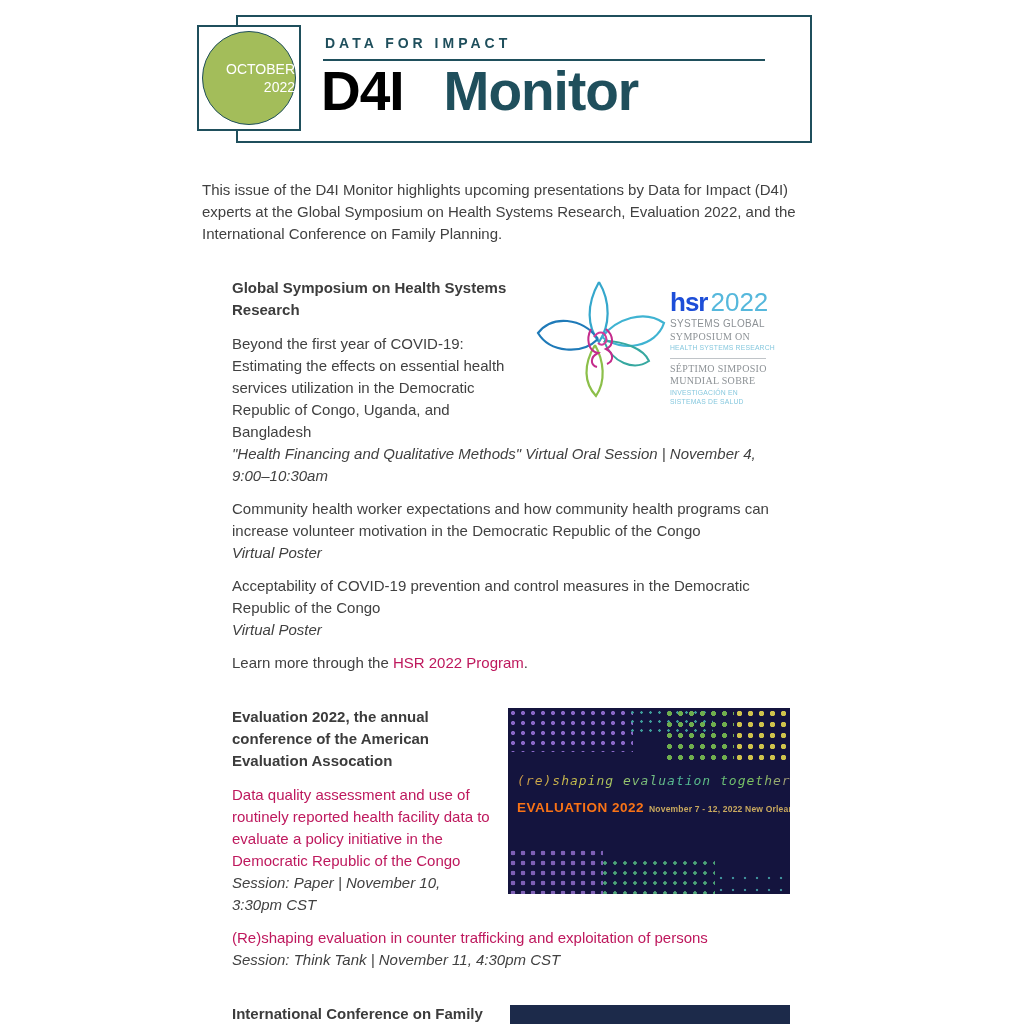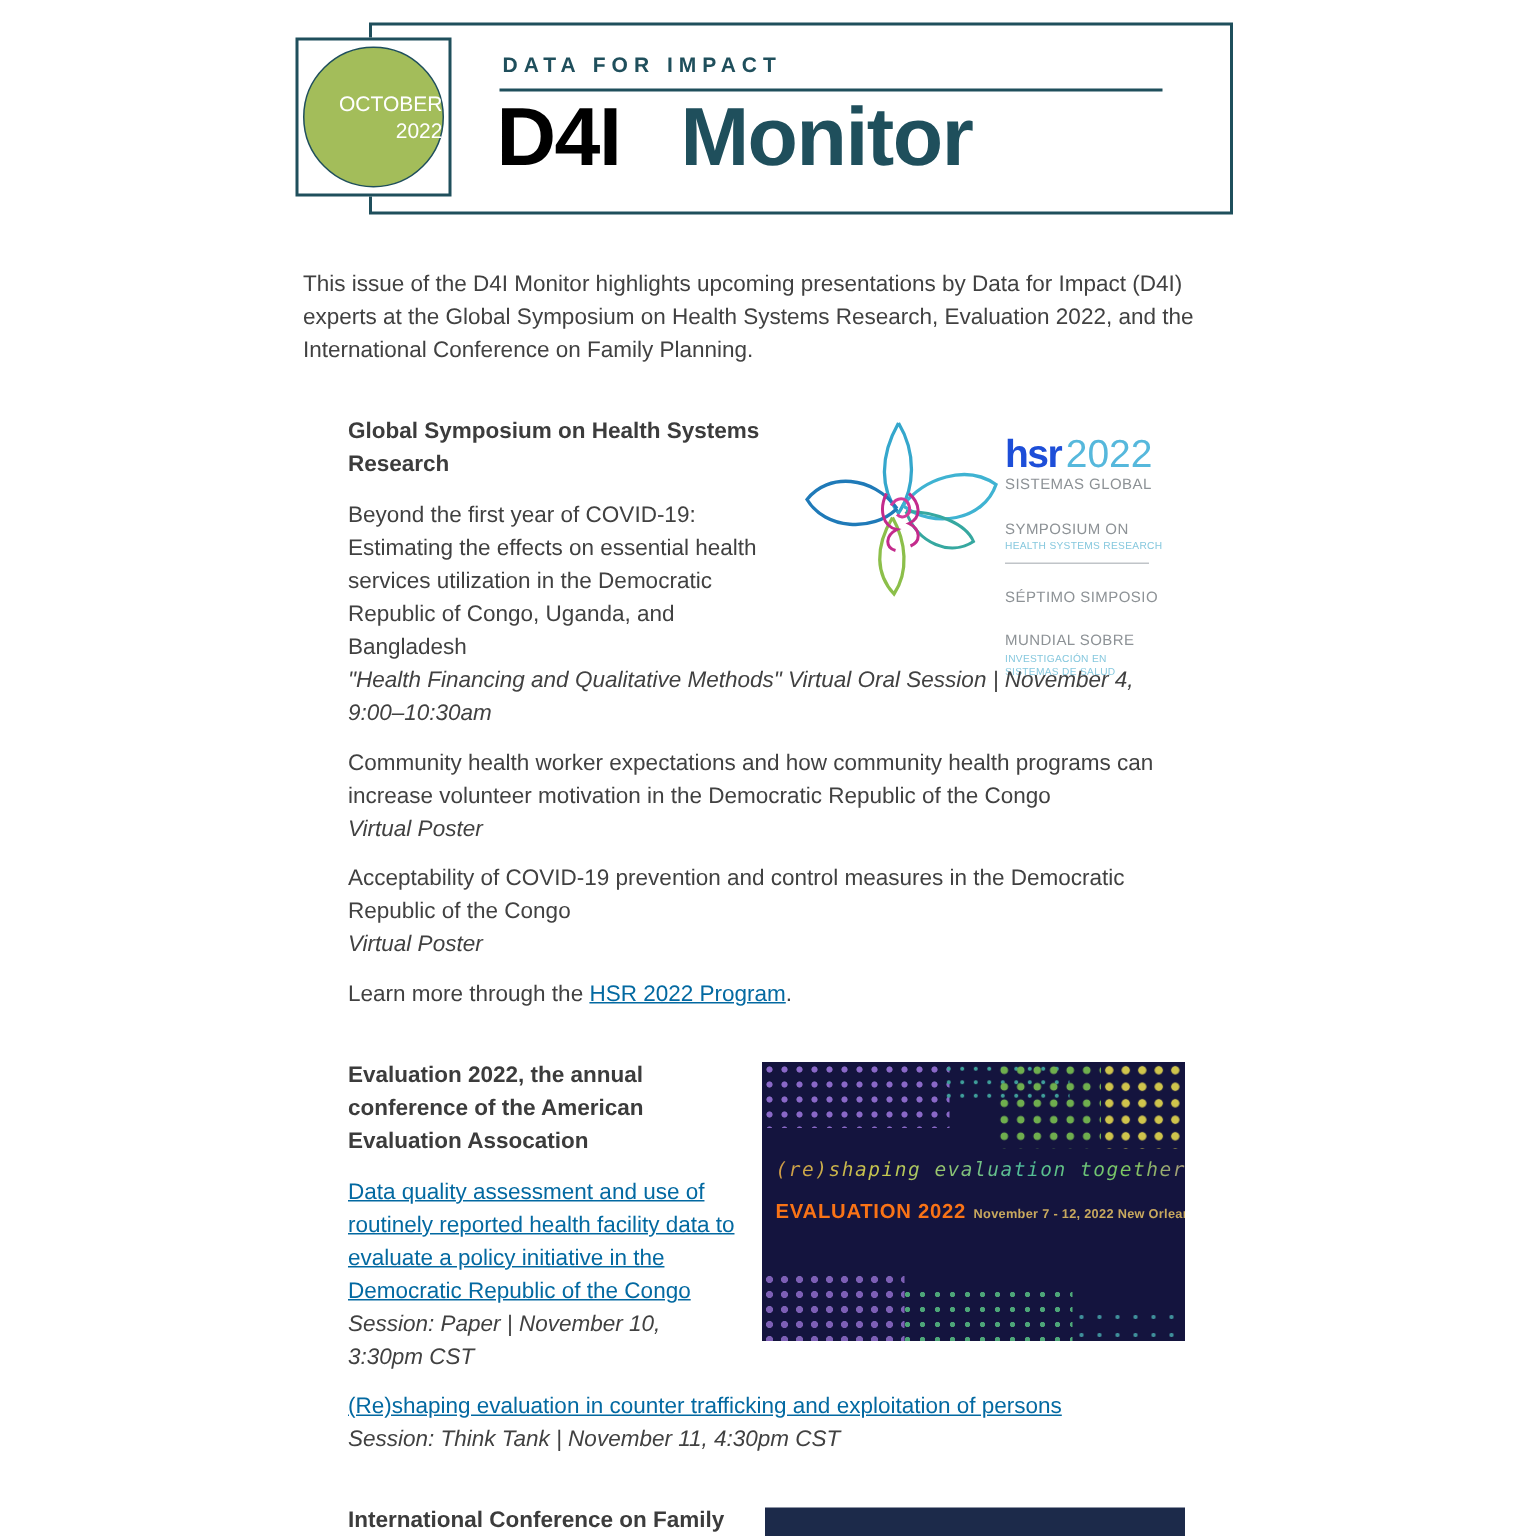--- a/index.html
+++ b/index.html
@@ -2,45 +2,45 @@
 <html><head>
 <meta charset="utf-8">
 <style>
   html,body{margin:0;padding:0;}
   body{
     width:1024px;height:1024px;overflow:hidden;background:#ffffff;
     font-family:"Liberation Sans",sans-serif;color:#414141;
   }
   
   .hdr{position:relative;height:147px;}
-  .hdr-box{position:absolute;left:246px;top:15px;width:576px;height:128px;border:2px solid #1f4f5c;box-sizing:border-box;background:#fff;}
+  .hdr-box{position:absolute;left:236px;top:15px;width:576px;height:128px;border:2px solid #1f4f5c;box-sizing:border-box;background:#fff;}
   .kicker{margin:18px 0 0 87px;color:#1f4f5c;font-weight:bold;font-size:14px;letter-spacing:4px;}
   .rule{margin:8px 45px 0 85px;border-top:2px solid #1f4f5c;}
   .wordmark{margin:0 0 0 83px;font-size:55px;font-weight:bold;letter-spacing:-1px;line-height:60px;}
   .wm-green{color:#000000;}
   .wm-dark{color:#1f4f5c;margin-left:40px;}
   .badge{position:absolute;left:197px;top:25px;width:104px;height:106px;background:#fff;border:2px solid #1f4f5c;box-sizing:border-box;display:flex;align-items:center;justify-content:center;}
   .badge-circle{width:94px;height:94px;border-radius:50%;background:#a3bd5a;border:1px solid #1f4f5c;color:#fff;display:flex;flex-direction:column;align-items:flex-end;justify-content:center;font-size:14px;line-height:18px;box-sizing:border-box;}
   
   .intro{margin:32px 202px 0 202px;font-size:15px;line-height:22px;}
   .sec{margin:32px 234px 0 232px;font-size:15px;line-height:22px;overflow:hidden;}
   .sec h3{font-size:15px;line-height:22px;margin:0 0 12px 0;color:#3c3c3c;font-weight:bold;}
   .sec p{margin:11px 0 0 0;}
   .it{font-style:italic;}
-  a{color:#0369a1;text-decoration:underline;cursor:pointer;}
+  a{color:#be185d;cursor:pointer;}
   .float-img{float:right;margin:2px 0 12px 14px;}
   
   .hsr-logo{width:258px;height:122px;display:flex;}
   .orchid{width:138px;height:122px;flex:none;}
   .hsr-text{width:120px;padding-top:10px;}
   .hsr-row1{font-size:26px;line-height:26px;white-space:nowrap;}
   .hsr-word{color:#1d4ed8;font-weight:bold;letter-spacing:-1px;}
   .hsr-year{color:#56b8dc;margin-left:3px;}
   .hsr-en{font-size:10px;color:#8d9296;line-height:12.5px;letter-spacing:.3px;margin-top:3px;}
-  .hsr-en2{margin-top:17px;}
+  .hsr-en2{margin-top:0;font-family:Liberation Serif, serif;}
   .hsr-sub{font-size:6.8px;color:#86c8de;line-height:8.5px;letter-spacing:.2px;margin-top:1px;}
   .hsr-div{border-top:1px solid #c0c4c8;width:96px;margin:5px 0 4px 0;}
   
   .ev-banner{width:282px;height:186px;background:#14143e;position:relative;overflow:hidden;}
   .ev-dots{position:absolute;}
   .ev-d1{left:0;top:0;width:125px;height:44px;background-image:radial-gradient(circle,#8a68c8 1.8px,transparent 2.3px);background-size:10px 10px;}
   .ev-d2{left:120px;top:0;width:85px;height:30px;background-image:radial-gradient(circle,#3f9f9a 1.1px,transparent 1.5px);background-size:9px 9px;}
   .ev-d3{right:56px;top:0;width:70px;height:58px;background-image:radial-gradient(circle,#6fae4e 2.3px,transparent 2.8px);background-size:11px 11px;}
   .ev-d4{right:0;top:0;width:56px;height:58px;background-image:radial-gradient(circle,#cfc44c 2.5px,transparent 3px);background-size:11px 11px;}
   .ev-d5{left:0;bottom:0;width:95px;height:46px;background-image:radial-gradient(circle,#7d5fb5 2.1px,transparent 2.6px);background-size:10px 10px;}
@@ -84,21 +84,21 @@
       <path d="M66,60 C50,38 20,36 6,54 C18,74 50,76 66,60" stroke="#1f7ab8" stroke-width="2.2"></path>
       <path d="M70,58 C84,40 112,30 132,44 C124,68 90,74 70,58" stroke="#3fb3d2" stroke-width="2.2"></path>
       <path d="M72,62 C92,62 112,70 117,82 C102,92 80,84 72,62" stroke="#36a8a0" stroke-width="2"></path>
       <path d="M63,66 C51,86 52,104 64,117 C74,102 72,82 63,66" stroke="#8cbf4a" stroke-width="2.2"></path>
       <path d="M59,50 C54,60 56,72 66,74 C58,78 58,86 65,88" stroke="#c42b8c" stroke-width="2"></path>
       <path d="M74,50 C81,56 83,66 74,70 C82,74 82,82 75,85" stroke="#c42b8c" stroke-width="2"></path>
       <path d="M62,58 C66,52 72,52 74,58 C76,64 70,68 66,64" stroke="#d23a9a" stroke-width="2"></path>
     </svg>
     <div class="hsr-text">
       <div class="hsr-row1"><span class="hsr-word">hsr</span><span class="hsr-year">2022</span></div>
-      <div class="hsr-en">SISTEMAS GLOBAL</div>
+      <div class="hsr-en">SYSTEMS GLOBAL</div>
       <div class="hsr-en hsr-en2">SYMPOSIUM ON</div>
       <div class="hsr-sub">HEALTH SYSTEMS RESEARCH</div>
       <div class="hsr-div"></div>
       <div class="hsr-en hsr-en2">SÉPTIMO SIMPOSIO</div>
       <div class="hsr-en hsr-en2">MUNDIAL SOBRE</div>
       <div class="hsr-sub">INVESTIGACIÓN EN</div>
       <div class="hsr-sub">SISTEMAS DE SALUD</div>
     </div>
   </div>
   <h3>Global Symposium on Health Systems Research</h3>

